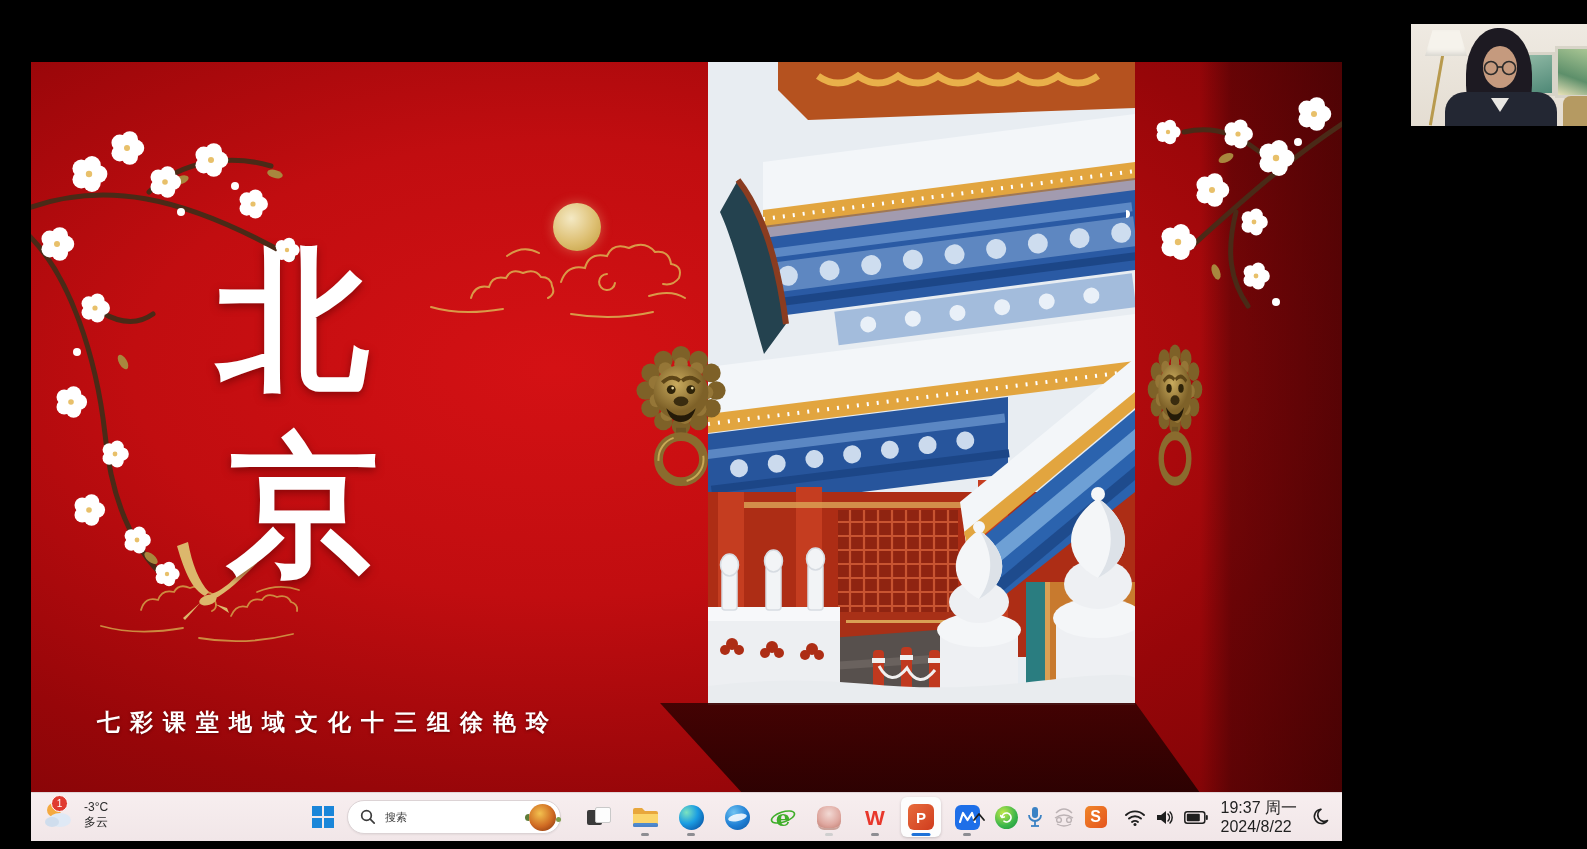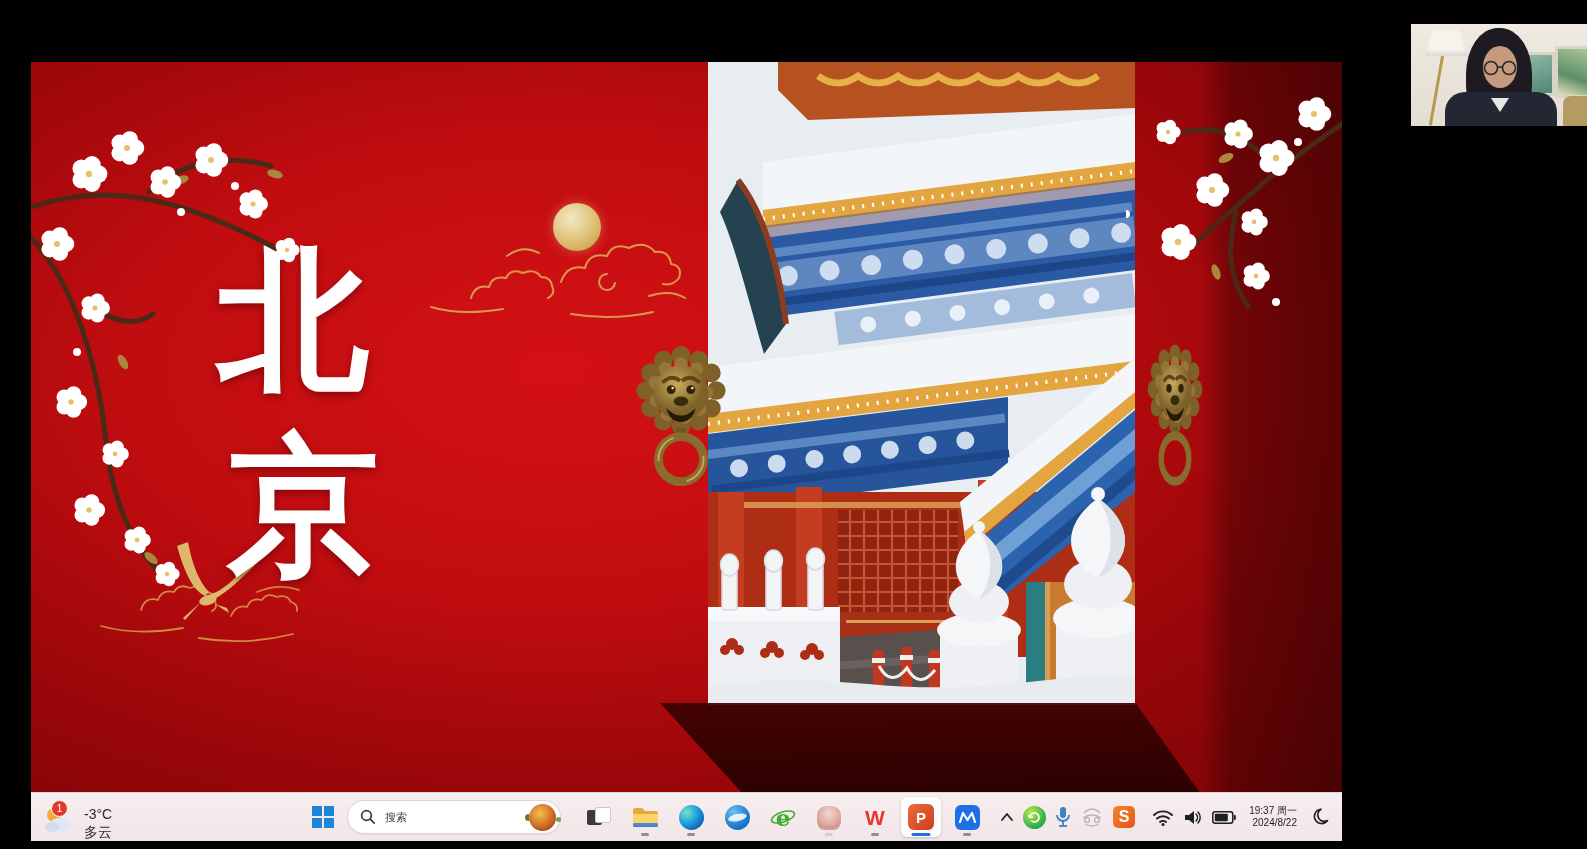--- a/index.html
+++ b/index.html
@@ -25,21 +25,21 @@
         background:radial-gradient(circle at 38% 32%, #f4e9c4 0%, #ddbf72 55%, #c09a38 100%);
         box-shadow:0 0 12px rgba(240,220,160,.35);}
   .webcam{position:absolute;left:1411px;top:24px;width:176px;height:102px;overflow:hidden;
           background:linear-gradient(180deg,#efeae2 0%,#e4ddd2 100%);}
 
   
   .taskbar{position:absolute;left:0;top:730px;width:1311px;height:48px;
            background:linear-gradient(180deg,#f7eeef 0%,#f1e6e8 100%);
            border-top:1px solid rgba(0,0,0,.07);}
   .weather{position:absolute;left:12px;top:5px;display:flex;align-items:center;gap:7px;}
-  .weather .txt{font-size:14px;color:#2b2b2b;line-height:1.25;margin-top:8px;}
+  .weather .txt{font-size:12px;color:#2b2b2b;line-height:1.25;}
   .wicon{position:relative;width:34px;height:34px;}
   .badge{position:absolute;left:8px;top:-3px;width:15px;height:15px;border-radius:50%;
          background:#e03a2f;color:#fff;font-size:10px;display:flex;align-items:center;
          justify-content:center;border:1px solid #fff;}
   .startbtn{position:absolute;left:272px;top:4px;width:40px;height:40px;border-radius:6px;
             display:flex;align-items:center;justify-content:center;}
   .winlogo{display:grid;grid-template-columns:10px 10px;grid-template-rows:10px 10px;gap:2px;}
   .winlogo div{background:#1a86d9;}
   .searchbox{position:absolute;left:316px;top:7px;width:214px;height:34px;background:#fff;
              border:1px solid #dcd3d5;border-radius:17px;display:flex;align-items:center;
@@ -48,21 +48,21 @@
   .searchimg{width:27px;height:27px;border-radius:50%;
              background:radial-gradient(circle at 40% 35%, #f3c14f 0%, #cf6a22 55%, #7a2d0e 100%);
              box-shadow:-14px 0 0 -10px #5d7d3a, 16px 2px 0 -11px #7d9c4a;}
   .appslot{position:absolute;top:4px;width:40px;height:40px;display:flex;align-items:center;
            justify-content:center;border-radius:6px;}
   .appslot.active{background:#fdfdfd;box-shadow:0 1px 3px rgba(0,0,0,.18);}
   .runbar{position:absolute;bottom:1px;left:50%;transform:translateX(-50%);width:8px;height:3px;
           border-radius:2px;background:#8d8d92;}
   .runbar.wide{width:19px;background:#1f72d8;}
   .tray{position:absolute;right:10px;top:0;height:48px;display:flex;align-items:center;gap:9px;}
-  .clock{font-size:10px;color:#1f1f1f;text-align:right;line-height:1.2;margin-left:4px;}
+  .clock{font-size:16px;color:#1f1f1f;text-align:left;line-height:1.2;margin-left:4px;}
   .glyphW{font-weight:bold;font-size:21px;color:#e8372c;line-height:1;}
   .glyphS{width:22px;height:22px;border-radius:5px;background:linear-gradient(135deg,#f0862a,#e5541d);
           color:#fff;font-weight:bold;font-size:16px;display:flex;align-items:center;justify-content:center;}
   .glyphE{position:relative;width:26px;height:26px;display:flex;align-items:center;justify-content:center;
           font-weight:bold;font-size:23px;color:#3fae2a;font-family:"DejaVu Serif",serif;}
   .edgeicon{width:25px;height:25px;border-radius:50%;
             background:radial-gradient(circle at 30% 30%, #7be3c0 0%, #1b9de2 45%, #0a57a8 85%);}
   .bluebrowser{width:25px;height:25px;border-radius:50%;position:relative;overflow:hidden;
             background:radial-gradient(circle at 35% 30%, #6fc4f2 0%, #1f7fd4 55%, #0d55a0 100%);}
   .bluebrowser:after{content:"";position:absolute;left:3px;top:9px;width:19px;height:7px;
@@ -410,20 +410,21 @@
         <use href="#flower" transform="translate(128,160) scale(1.2)"></use>
         <use href="#flower" transform="translate(42,70) scale(1.1)"></use>
         <use href="#flower" transform="translate(130,214) scale(1.2)"></use>
         <g fill="#fff">
             <circle cx="172" cy="80" r="4"></circle>
             <circle cx="70,152" cy="152" r="4"></circle>
             <circle cx="150" cy="240" r="4"></circle>
           </g>
       </svg>
 
+      <div class="caption">七彩课堂地域文化十三组徐艳玲</div>
     </div>
 
     <div class="taskbar">
 
       <div class="weather">
         <div class="wicon">
           <svg width="34" height="34" viewBox="0 0 34 34">
             <circle cx="11" cy="12" r="7" fill="#f5a93f"></circle>
             <ellipse cx="17" cy="22" rx="11" ry="7" fill="#dfe9f5"></ellipse>
             <ellipse cx="9" cy="24" rx="7" ry="5" fill="#cfdded"></ellipse>

